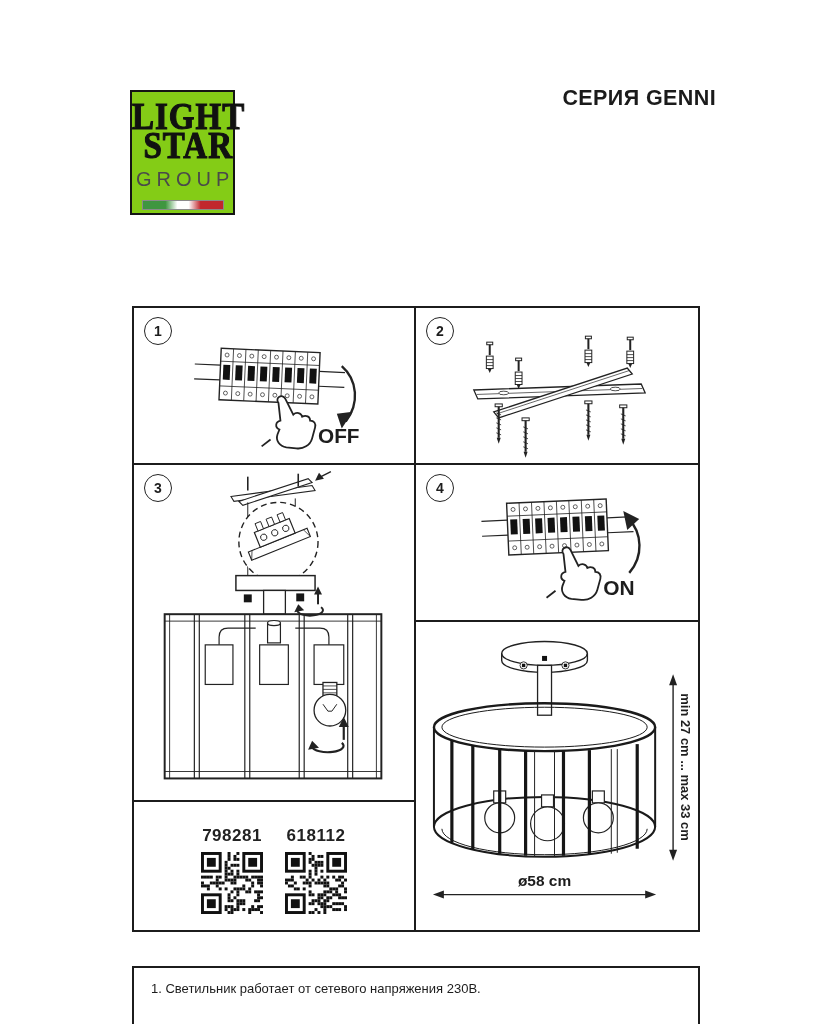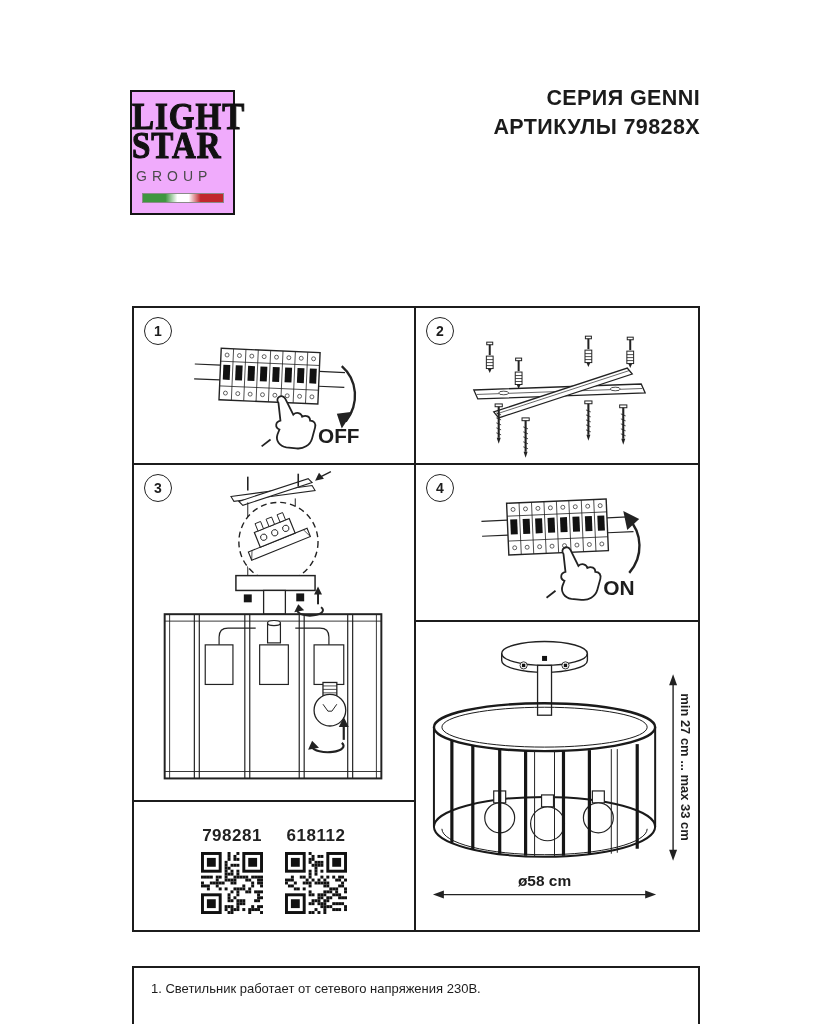--- a/index.html
+++ b/index.html
@@ -1,30 +1,30 @@
 <!DOCTYPE html>
 <html><head>
 <meta charset="utf-8">
 <style>
   html,body{margin:0;padding:0;background:#ffffff;}
   .page{position:relative;width:826px;height:1024px;background:#fff;
         font-family:"Liberation Sans",sans-serif;color:#1d1d1d;overflow:hidden;}
 
   
   .logo{position:absolute;left:130px;top:90px;width:105px;height:125px;
-        border:2px solid #141414;box-sizing:border-box;text-align:left;background:#f0abfc;}
+        border:2px solid #141414;box-sizing:border-box;text-align:right;background:#84cc16;}
   .logo-word{font-family:"Liberation Serif",serif;font-weight:bold;font-size:33px;
              line-height:29px;letter-spacing:1px;color:#111;
              transform:scaleY(1.12);-webkit-text-stroke:1px #111;}
   .logo-word.first{margin-top:11px;}
-  .logo-group{font-size:14px;letter-spacing:5px;color:#4a4a4a;margin-top:7px;margin-left:4px;}
+  .logo-group{font-size:20px;letter-spacing:5px;color:#4a4a4a;margin-top:7px;margin-left:4px;}
   .logo-flag{width:80px;height:8px;margin:9px auto 0 auto;border:1px solid #8a8a8a;
              background:linear-gradient(90deg,#3f9640 0 28%,#ffffff 43% 57%,#c1272d 72% 100%);}
 
-  .titles{position:absolute;right:126px;top:84px;text-align:right;}
+  .titles{position:absolute;right:110px;top:84px;text-align:center;}
   .titles .t{font-weight:bold;font-size:21.5px;line-height:29px;color:#1b1b1b;letter-spacing:.4px;}
   .titles .gap{height:25px;}
 
   
   .grid{position:absolute;left:132px;top:306px;width:568px;height:626px;
         border:2px solid #1c1c1c;box-sizing:border-box;display:flex;background:#fff;}
   .col{width:50%;display:flex;flex-direction:column;box-sizing:border-box;}
   .col-left{border-right:2px solid #1c1c1c;}
   .panel{position:relative;box-sizing:border-box;background:#fff;}
   .pb{border-bottom:2px solid #1c1c1c;}
@@ -141,21 +141,20 @@
 
   <div class="logo">
     <div class="logo-word first">LIGHT</div>
     <div class="logo-word">STAR</div>
     <div class="logo-group">GROUP</div>
     <div class="logo-flag"></div>
   </div>
 
   <div class="titles">
     <div class="t">СЕРИЯ GENNI</div>
-    <div class="t">АРТИКУЛЫ 79828X</div>
     <div class="gap"></div>
   </div>
 
   <div class="grid">
 
     <div class="col col-left">
 
       <div class="panel pb p157">
         <div class="badge">1</div>
         <svg class="draw" viewBox="0 0 283 155">

